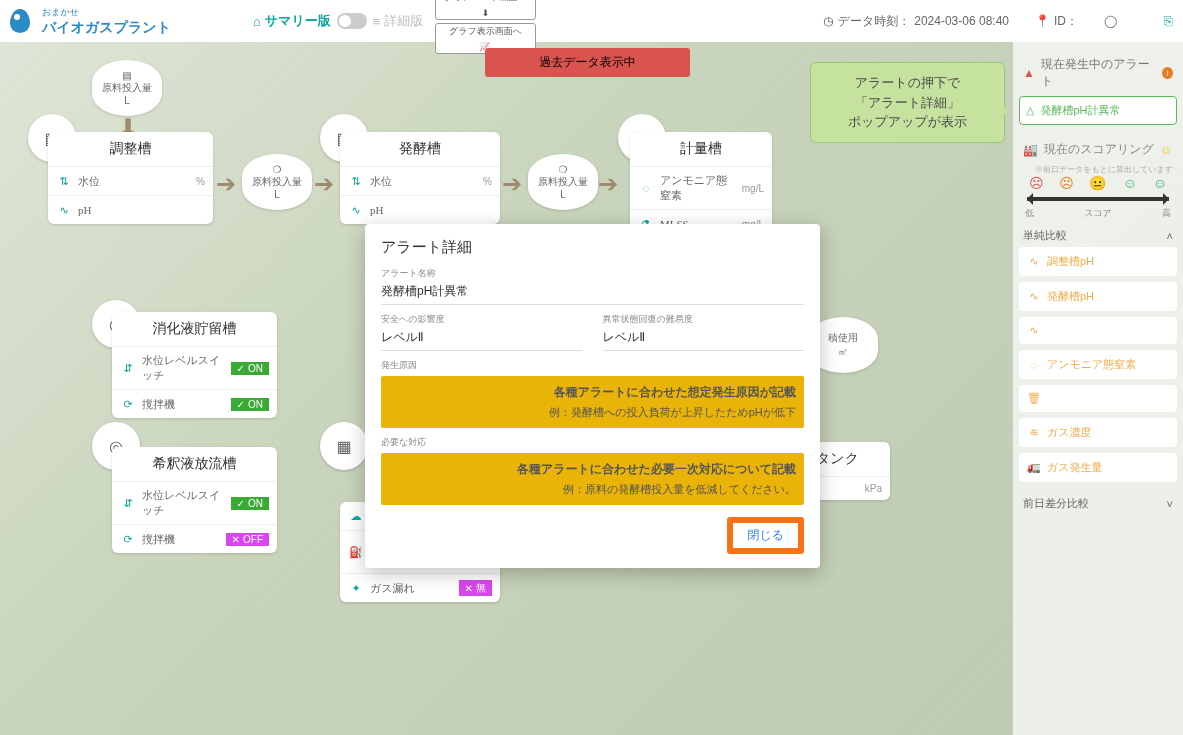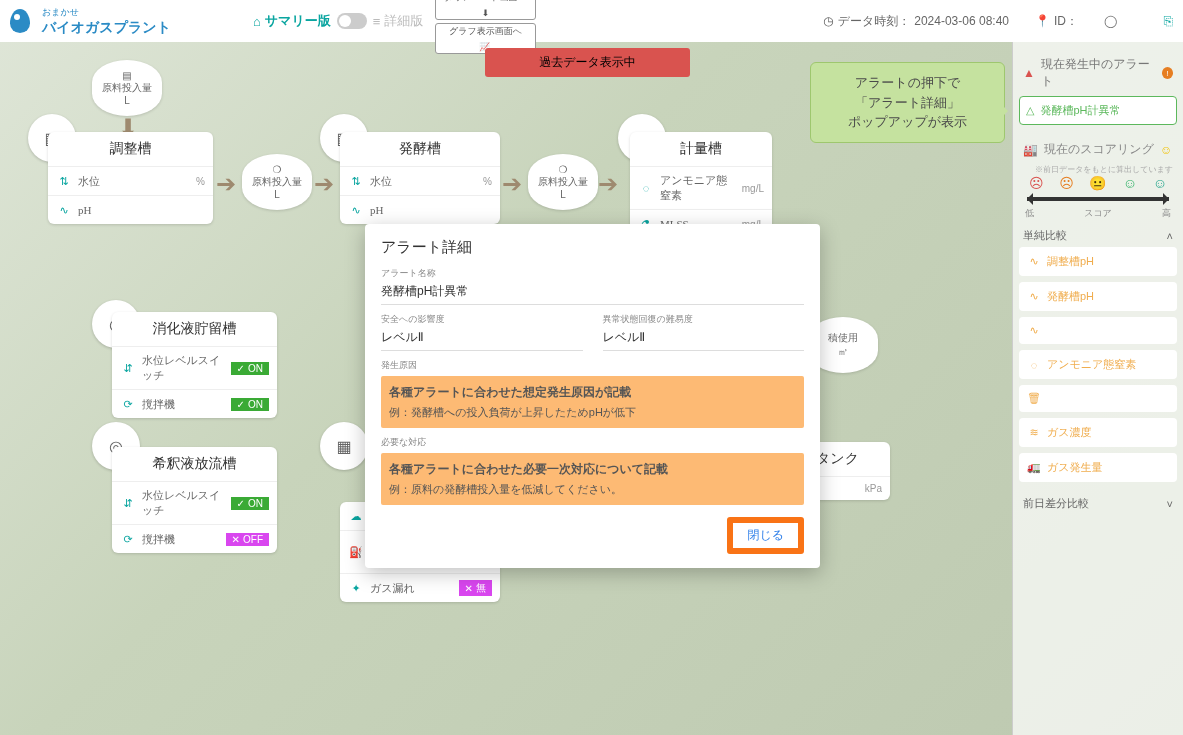--- a/index.html
+++ b/index.html
@@ -77,21 +77,21 @@
 .chip{background:#fff;border-radius:4px;padding:7px 8px;margin-bottom:6px;font-size:11px;color:#f0ad4e;display:flex;align-items:center;gap:6px;}
 .chip .ci{width:14px;text-align:center;}
 
 
 .modal{position:absolute;left:365px;top:224px;width:455px;background:#fff;border-radius:4px;box-shadow:0 5px 20px rgba(0,0,0,.25);padding:14px 16px;}
 .modal h3{font-size:15px;font-weight:500;color:#333;margin-bottom:10px;}
 .mlabel{font-size:9px;color:#888;margin-top:8px;}
 .mval{font-size:12px;color:#333;border-bottom:1px solid #ddd;padding:3px 0 4px;}
 .mcols{display:flex;gap:20px;}
 .mcols>div{flex:1;}
-.mbox{background:#fdba74;border-radius:2px;padding:8px;margin-top:4px;text-align:left;}
+.mbox{background:#eab308;border-radius:2px;padding:8px;margin-top:4px;text-align:right;}
 .mbox .b1{font-size:12px;font-weight:700;color:#555;}
 .mbox .b2{font-size:11px;color:#555;margin-top:4px;}
 .mclose{float:right;margin-top:12px;border:6px solid #f97316;color:#2b7de9;background:#fff;padding:4px 14px;border-radius:3px;font-size:12px;cursor:pointer;}
 </style>
 </head>
 <body>
 
 <div class="header">
   <div class="logo">
     <div class="logo-mark"></div>

